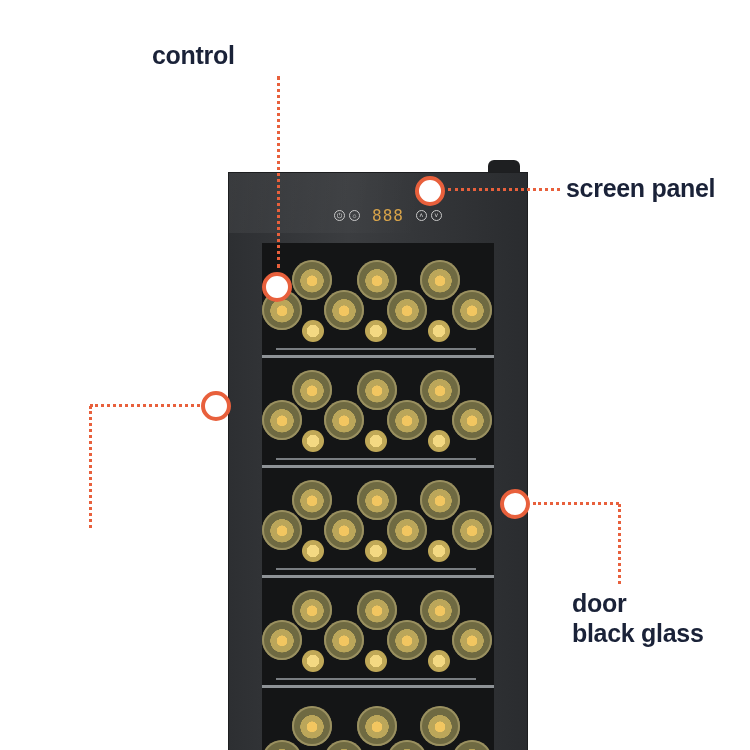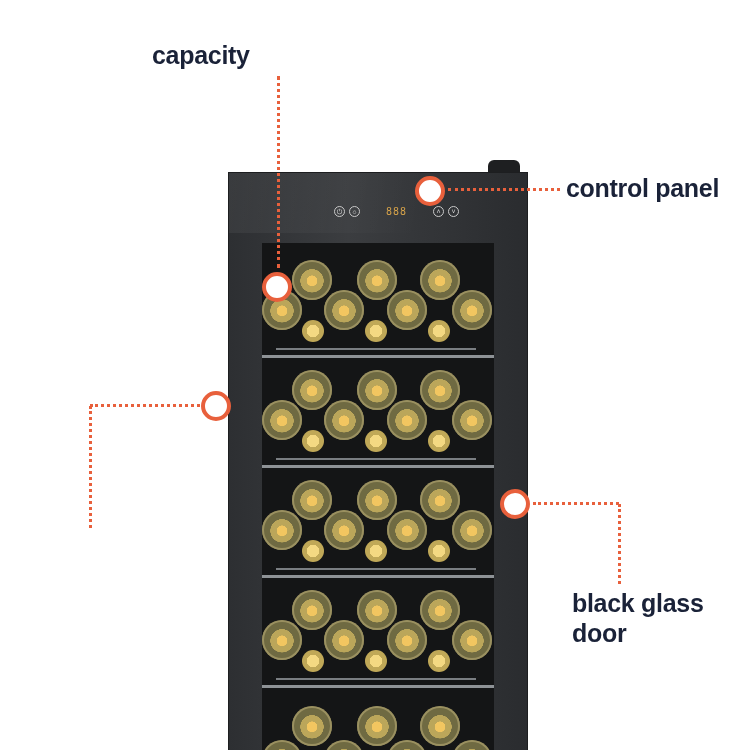--- a/index.html
+++ b/index.html
@@ -7,21 +7,21 @@
   .label{position:absolute;color:#1a2238;font-weight:bold;font-size:25px;line-height:30px;letter-spacing:-0.3px;}
   .dotted-h{position:absolute;height:0;border-top:3px dotted #e8603c;}
   .dotted-v{position:absolute;width:0;border-left:3px dotted #e8603c;}
   .marker{position:absolute;width:22px;height:22px;border-radius:50%;background:#fff;border:4px solid #e8603c;box-sizing:content-box;}
   
   .fridge{position:absolute;left:228px;top:172px;width:298px;height:600px;background:linear-gradient(90deg,#2d2f32 0%,#3b3d40 40%,#2a2c2f 100%);border:1px solid #1d1e20;}
   .fridge-top-reflect{position:absolute;left:0;top:0;width:190px;height:60px;background:linear-gradient(100deg,rgba(255,255,255,0.06),rgba(255,255,255,0.0));}
   .hinge{position:absolute;left:488px;top:160px;width:32px;height:14px;background:#1e1f21;border-radius:6px 6px 0 0;}
   .control-panel{position:absolute;left:105px;top:33px;display:flex;align-items:center;gap:4px;}
   .cp-btn{width:9px;height:9px;border:1px solid #c9c9c9;border-radius:50%;color:#d6d6d6;font-size:7px;line-height:9px;text-align:center;}
-  .cp-display{color:#d7a34a;font-family:"DejaVu Sans Mono",monospace;font-size:10px;letter-spacing:1px;margin:0 22px;}
+  .cp-display{color:#d7a34a;font-family:"DejaVu Sans Mono",monospace;font-size:16px;letter-spacing:1px;margin:0 8px;}
   .interior{position:absolute;left:33px;top:70px;width:232px;height:540px;background:#141516;overflow:hidden;}
   .shelf{position:absolute;left:0;width:232px;height:110px;}
   .shelf-rail{position:absolute;left:0;bottom:0;width:232px;height:3px;background:#8e9296;}
   .shelf-rail2{position:absolute;left:14px;bottom:8px;width:200px;height:2px;background:#7a7e82;}
   .bottle{position:absolute;width:40px;height:40px;border-radius:50%;background:radial-gradient(circle at 50% 52%,#f2c660 0 18%,#bba65a 19% 40%,#6f6a42 41% 70%,#4a4630 71% 100%);box-shadow:inset 0 0 0 2px #9a9060;}
   .neck{position:absolute;width:22px;height:22px;border-radius:50%;background:radial-gradient(circle,#f4d982 0 40%,#c0a857 41% 100%);}
 </style>
 </head>
 <body>
 
@@ -103,36 +103,36 @@
       <div class="bottle" style="left:158px;top:18px"></div>
       <div class="bottle" style="left:0px;top:52px"></div>
       <div class="bottle" style="left:62px;top:52px"></div>
       <div class="bottle" style="left:125px;top:52px"></div>
       <div class="bottle" style="left:190px;top:52px"></div>
     </div>
   </div>
 </div>
 
 <div class="label" style="left:152px;top:40px;">
-  <div>capacity</div>
+  <div>control</div>
 </div>
 <div class="dotted-v" style="left:277px;top:76px;height:192px;"></div>
 <div class="marker" style="left:262px;top:272px;"></div>
 
 <div class="marker" style="left:415px;top:176px;"></div>
 <div class="dotted-h" style="left:448px;top:188px;width:112px;"></div>
 <div class="label" style="left:566px;top:173px;">
-  <div>control panel</div>
+  <div>screen panel</div>
 </div>
 
 <div class="marker" style="left:201px;top:391px;"></div>
 <div class="dotted-h" style="left:90px;top:404px;width:110px;"></div>
 <div class="dotted-v" style="left:89px;top:406px;height:122px;"></div>
 <div class="label" style="left:44px;top:535px;">
 </div>
 
 <div class="marker" style="left:500px;top:489px;"></div>
 <div class="dotted-h" style="left:533px;top:502px;width:86px;"></div>
 <div class="dotted-v" style="left:618px;top:504px;height:80px;"></div>
 <div class="label" style="left:572px;top:588px;">
+  <div>door</div>
   <div>black glass</div>
-  <div>door</div>
 </div>
 
 </body></html>

